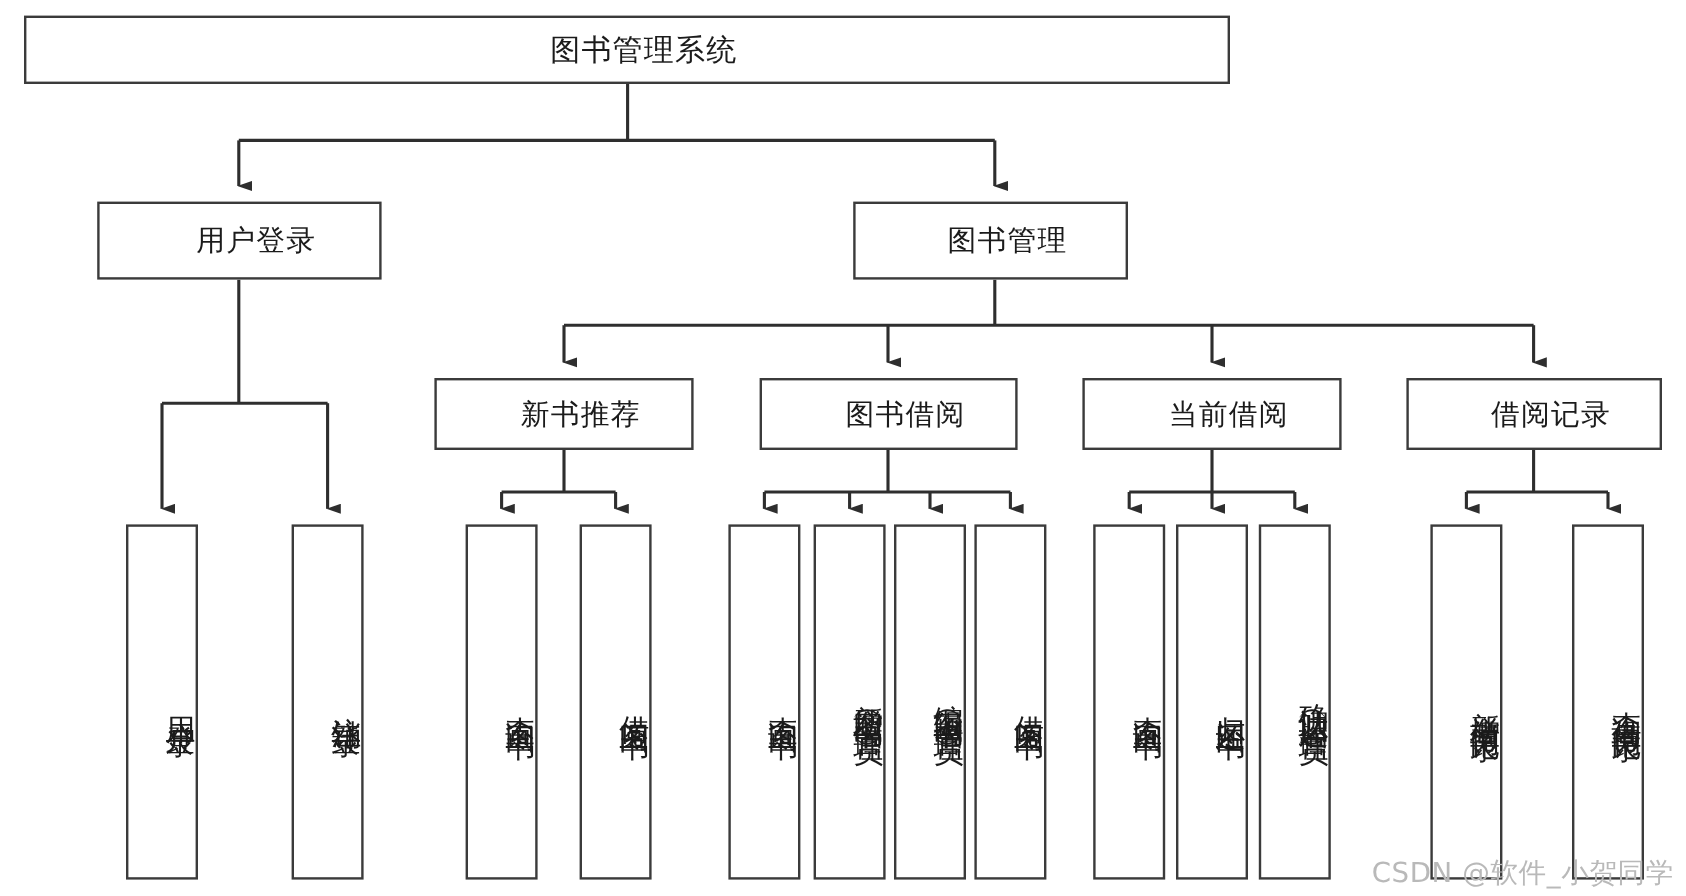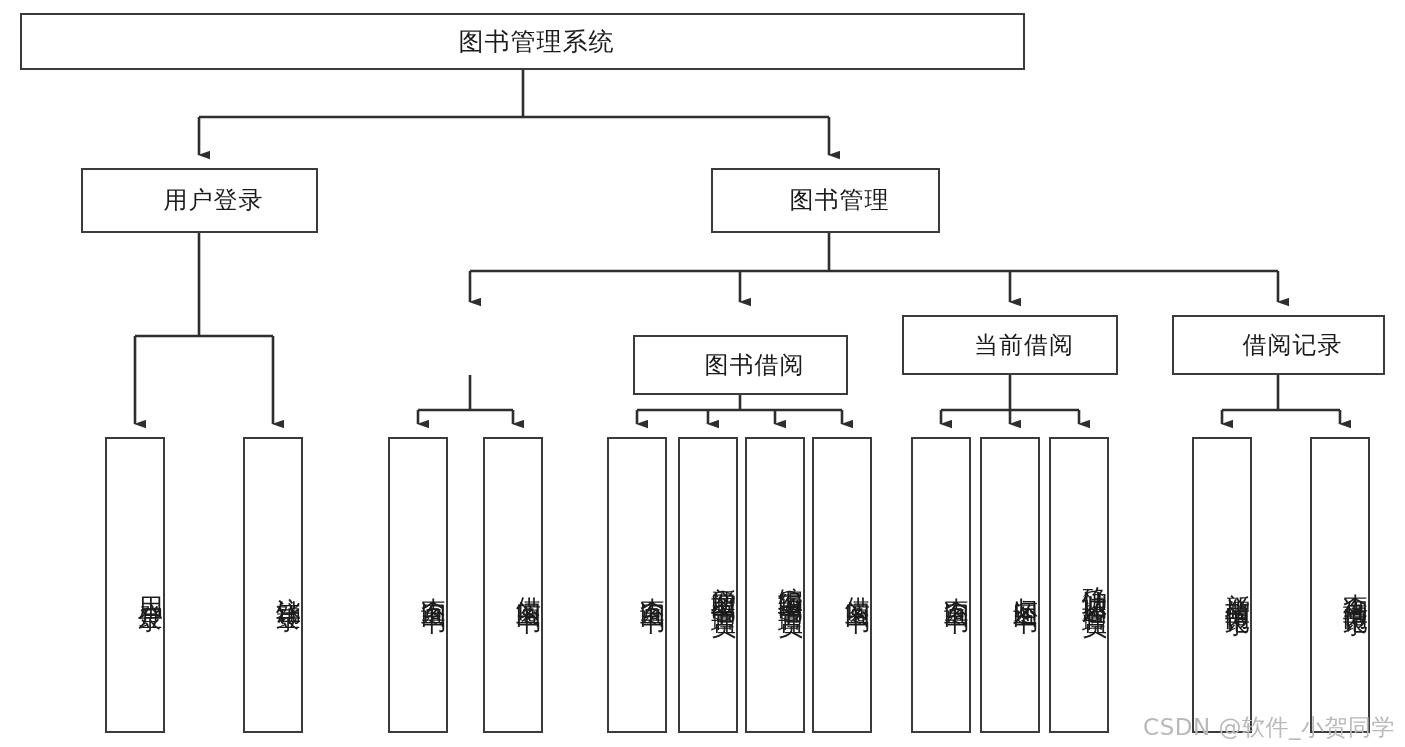--- a/index.html
+++ b/index.html
@@ -127,21 +127,24 @@
     <span>图书管理系统</span>
   </div>
 
   <div class="node h" style="left:81px;top:168px;width:237px;height:65px;">
     <span>用户登录</span>
   </div>
   <div class="node h" style="left:711px;top:168px;width:229px;height:65px;">
     <span>图书管理</span>
   </div>
 
-  <div class="node h" style="left:633px;top:315px;width:215px;height:60px;margin-top:20px;">
+  <div class="node h" style="left:362px;top:315px;width:216px;height:60px;">
+    <span>新书推荐</span>
+  </div>
+  <div class="node h" style="left:633px;top:315px;width:215px;height:60px;">
     <span>图书借阅</span>
   </div>
   <div class="node h" style="left:902px;top:315px;width:216px;height:60px;">
     <span>当前借阅</span>
   </div>
   <div class="node h" style="left:1172px;top:315px;width:213px;height:60px;">
     <span>借阅记录</span>
   </div>
 
   <div class="node v" style="left:105px;top:437px;width:60px;height:296px;">

